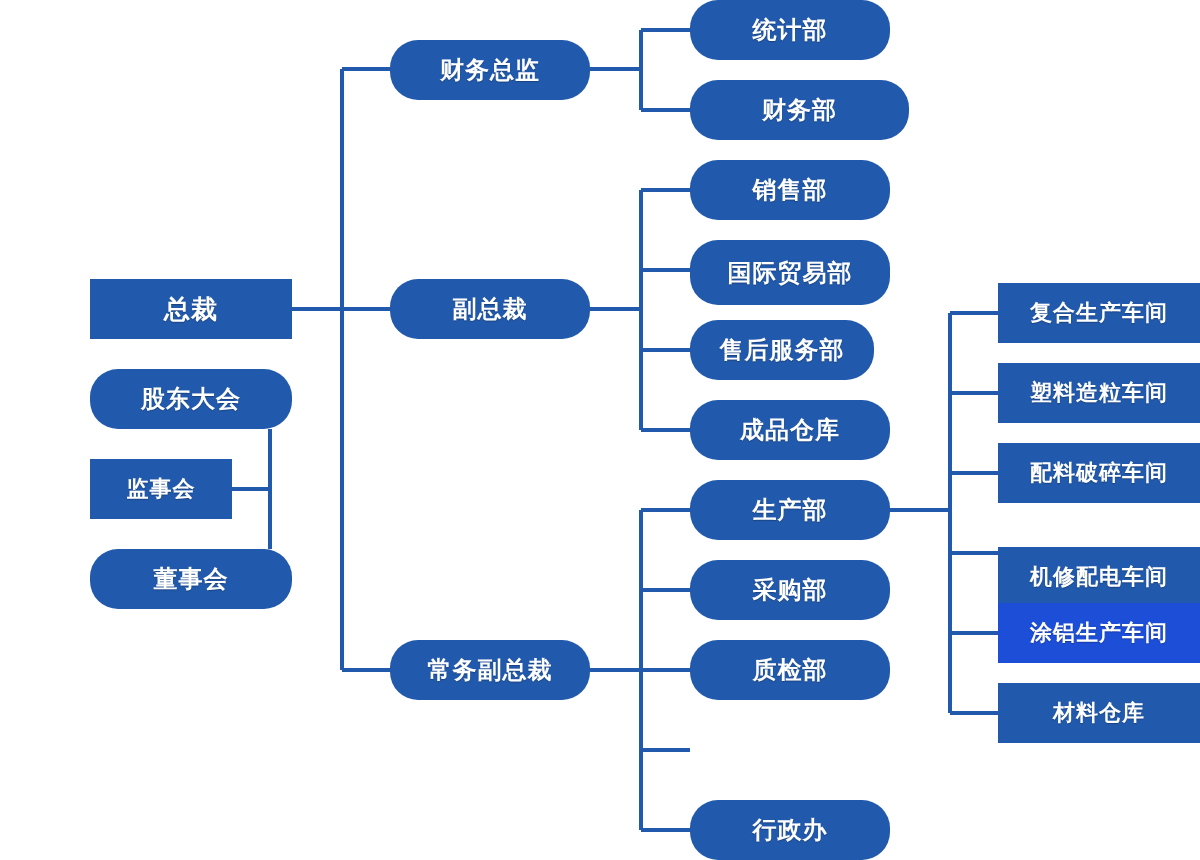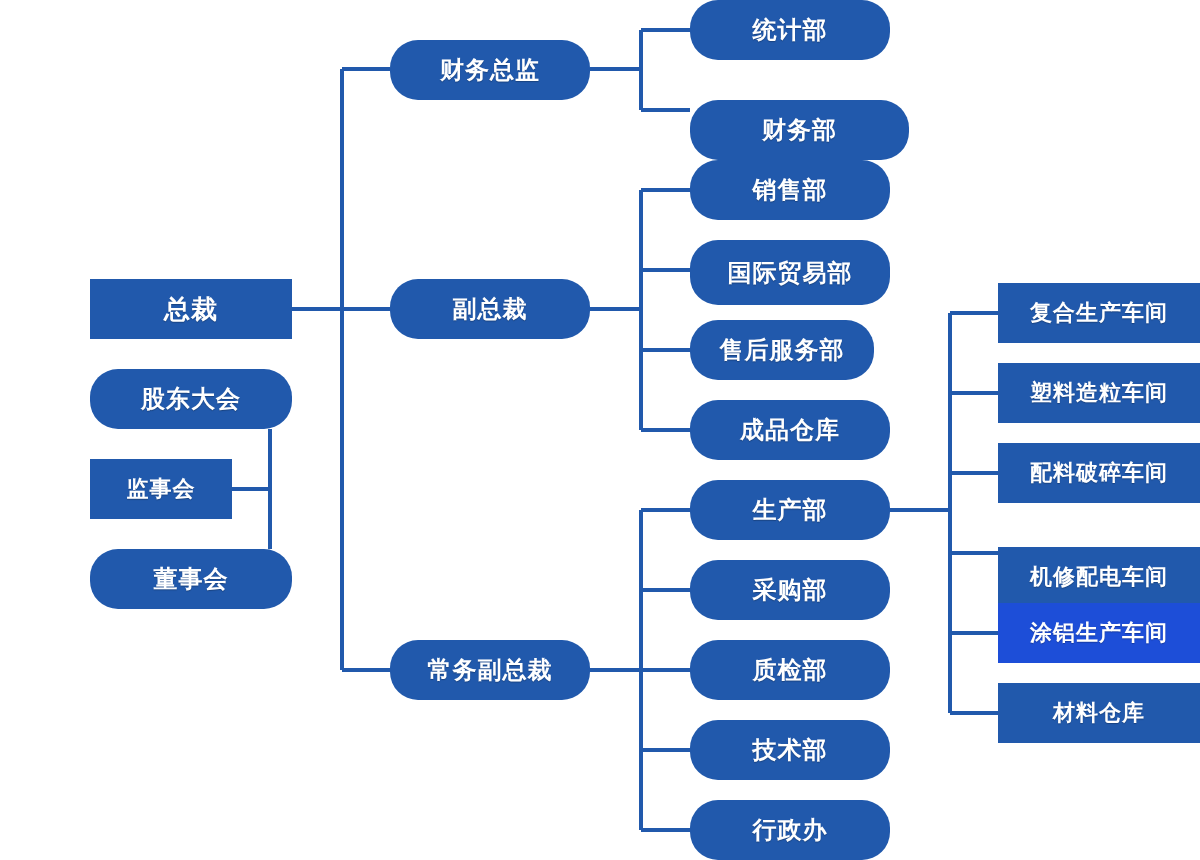--- a/index.html
+++ b/index.html
@@ -98,31 +98,30 @@
   <div class="node s-md" style="left: 90px; top: 369px; width: 202px; height: 60px; background: rgb(33, 89, 172); color: rgb(255, 255, 255);">股东大会</div>
   <div class="node s-lg" style="left: 90px; top: 279px; width: 202px; height: 60px; background: rgb(33, 89, 172); color: rgb(255, 255, 255);">总裁</div>
   <div class="node s-sm" style="left: 90px; top: 459px; width: 142px; height: 60px; background: rgb(33, 89, 172); color: rgb(255, 255, 255);">监事会</div>
   <div class="node s-md" style="left: 90px; top: 549px; width: 202px; height: 60px; background: rgb(33, 89, 172); color: rgb(255, 255, 255);">董事会</div>
 
   <div class="node s-md" style="left: 390px; top: 40px; width: 200px; height: 60px; background: rgb(33, 89, 172); color: rgb(255, 255, 255);">财务总监</div>
   <div class="node s-md" style="left: 390px; top: 279px; width: 200px; height: 60px; background: rgb(33, 89, 172); color: rgb(255, 255, 255);">副总裁</div>
   <div class="node s-md" style="left: 390px; top: 640px; width: 200px; height: 60px; background: rgb(33, 89, 172); color: rgb(255, 255, 255);">常务副总裁</div>
 
   <div class="node s-md" style="left: 690px; top: 0px; width: 200px; height: 60px; background: rgb(33, 89, 172); color: rgb(255, 255, 255);">统计部</div>
-  <div class="node s-md" style="left: 690px; top: 80px; width: 219px; height: 60px; background: rgb(33, 89, 172); color: rgb(255, 255, 255); margin-top: 20px;">财务部</div>
+  <div class="node s-md" style="left: 690px; top: 80px; width: 219px; height: 60px; background: rgb(33, 89, 172); color: rgb(255, 255, 255);">财务部</div>
 
   <div class="node s-md" style="left: 690px; top: 160px; width: 200px; height: 60px; background: rgb(33, 89, 172); color: rgb(255, 255, 255);">销售部</div>
   <div class="node s-md" style="left: 690px; top: 240px; width: 200px; height: 65px; background: rgb(33, 89, 172); color: rgb(255, 255, 255);">国际贸易部</div>
   <div class="node s-md" style="left: 690px; top: 320px; width: 184px; height: 60px; background: rgb(33, 89, 172); color: rgb(255, 255, 255);">售后服务部</div>
   <div class="node s-md" style="left: 690px; top: 400px; width: 200px; height: 60px; background: rgb(33, 89, 172); color: rgb(255, 255, 255);">成品仓库</div>
 
   <div class="node s-md" style="left: 690px; top: 480px; width: 200px; height: 60px; background: rgb(33, 89, 172); color: rgb(255, 255, 255);">生产部</div>
   <div class="node s-md" style="left: 690px; top: 560px; width: 200px; height: 60px; background: rgb(33, 89, 172); color: rgb(255, 255, 255);">采购部</div>
   <div class="node s-md" style="left: 690px; top: 640px; width: 200px; height: 60px; background: rgb(33, 89, 172); color: rgb(255, 255, 255);">质检部</div>
-  <div class="node s-md" style="left: 690px; top: 720px; width: 200px; height: 60px; background: rgb(33, 89, 172); color: rgb(255, 255, 255);">技术部</div>
   <div class="node s-md" style="left: 690px; top: 800px; width: 200px; height: 60px; background: rgb(33, 89, 172); color: rgb(255, 255, 255);">行政办</div>
 
   <div class="node s-sm" style="left: 998px; top: 283px; width: 202px; height: 60px; background: rgb(33, 89, 172); color: rgb(255, 255, 255);">复合生产车间</div>
   <div class="node s-sm" style="left: 998px; top: 363px; width: 202px; height: 60px; background: rgb(33, 89, 172); color: rgb(255, 255, 255);">塑料造粒车间</div>
   <div class="node s-sm" style="left: 998px; top: 443px; width: 202px; height: 60px; background: rgb(33, 89, 172); color: rgb(255, 255, 255);">配料破碎车间</div>
   <div class="node s-sm" style="left: 998px; top: 523px; width: 202px; height: 60px; background: rgb(33, 89, 172); color: rgb(255, 255, 255); margin-top: 24px;">机修配电车间</div>
   <div class="node s-sm" style="left: 998px; top: 603px; width: 202px; height: 60px; background: #1d4ed8; color: rgb(255, 255, 255);">涂铝生产车间</div>
   <div class="node s-sm" style="left: 998px; top: 683px; width: 202px; height: 60px; background: rgb(33, 89, 172); color: rgb(255, 255, 255);">材料仓库</div>
 
 </div>

